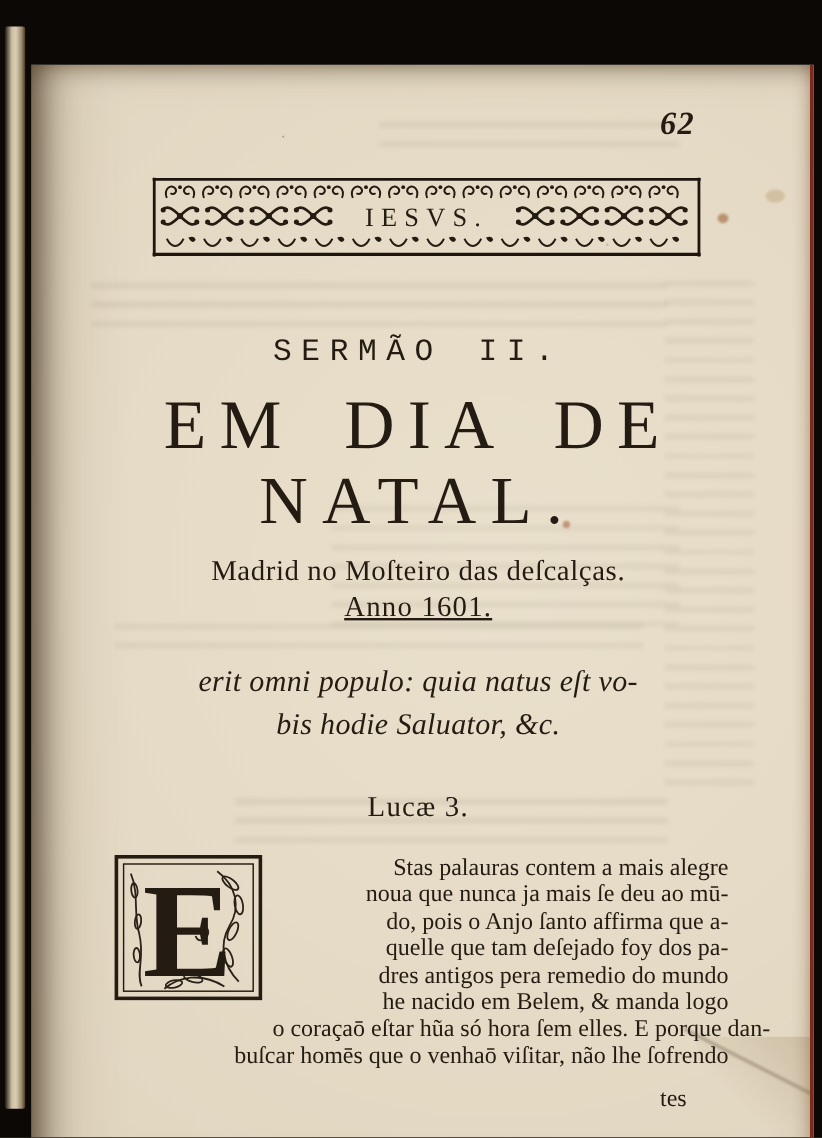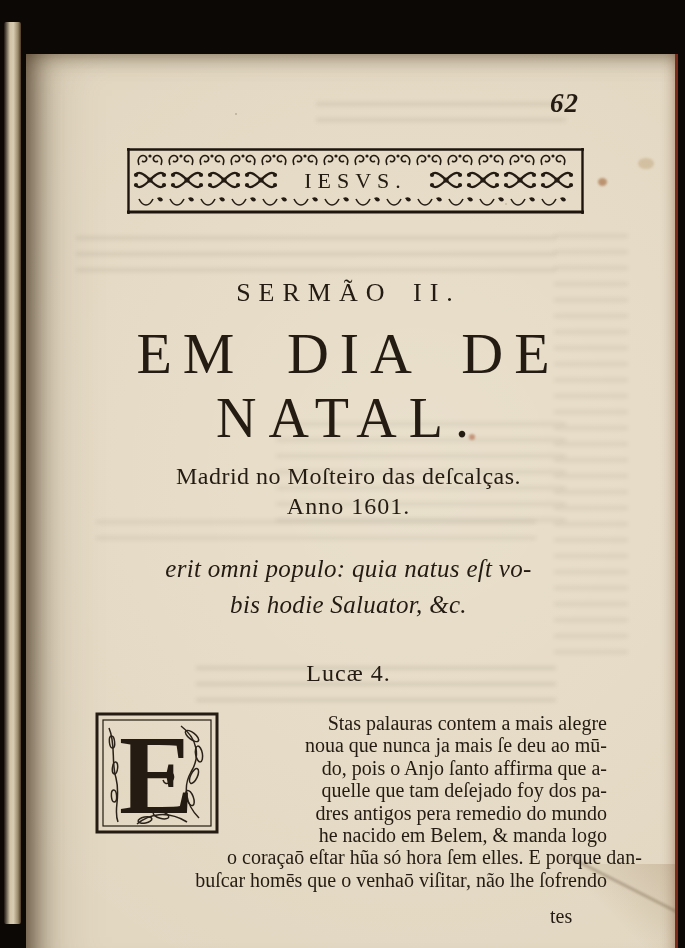--- a/index.html
+++ b/index.html
@@ -33,25 +33,25 @@
   .corner-fold{position:absolute;right:0;bottom:0;width:95px;height:115px;pointer-events:none;
     background:linear-gradient(225deg, rgba(150,120,85,.28), rgba(150,120,85,0) 55%);}
   .folio{position:absolute;left:524px;top:34px;font-size:27px;font-style:italic;
     font-weight:bold;letter-spacing:1px;}
   
   .headpiece{position:absolute;left:101px;top:94px;width:457px;height:66px;}
   .headpiece svg{position:absolute;left:0;top:0;}
   .headpiece-title{position:absolute;left:0;right:0;top:20px;text-align:center;
     font-size:22px;letter-spacing:6px;font-variant:small-caps;}
   .center{position:absolute;left:69px;width:507px;text-align:center;}
-  .sermon-no{top:224px;font-size:26px;letter-spacing:8px;word-spacing:6px;}
+  .sermon-no{top:224px;font-size:26px;letter-spacing:8px;word-spacing:6px;font-family:Liberation Mono, monospace;}
   .title-line1{top:266px;font-size:58px;letter-spacing:11px;word-spacing:16px;}
   .title-line2{top:332px;font-size:56px;letter-spacing:12px;}
   .subtitle1{top:409px;font-size:24px;letter-spacing:.5px;}
-  .subtitle2{top:439px;font-size:24px;letter-spacing:1px;}
+  .subtitle2{top:439px;font-size:24px;letter-spacing:1px;text-decoration:underline;}
   .epigraph{top:497px;font-style:italic;font-size:25px;line-height:36px;letter-spacing:.3px;}
   .citation{top:606px;font-size:24px;letter-spacing:1px;}
   .bodyblock{position:absolute;left:69px;top:658px;width:512px;font-size:20px;
     line-height:22.4px;text-align:left;}
   .dropcap{float:left;width:132px;height:135px;}
   .bline{white-space:nowrap;text-align:right;}
   .catchword{position:absolute;left:524px;top:851px;font-size:20px;}
 </style>
 </head>
 <body>
@@ -155,21 +155,21 @@
     <div class="center sermon-no">SERMÃO II.</div>
     <div class="center title-line1">EM DIA DE</div>
     <div class="center title-line2">NATAL.</div>
     <div class="center subtitle1">Madrid no Moſteiro das deſcalças.</div>
     <div class="center subtitle2">Anno 1601.</div>
 
     <div class="center epigraph">
       <div>erit omni populo: quia natus eſt vo-</div>
       <div>bis hodie Saluator, &amp;c.</div>
     </div>
-    <div class="center citation">Lucæ 4.</div>
+    <div class="center citation">Lucæ 3.</div>
 
     <div class="bodyblock">
       <div class="dropcap">
         <svg width="124" height="122" viewBox="0 0 124 122">
           <rect x="2" y="2" width="120" height="118" fill="none" stroke="#241b12" stroke-width="3"></rect>
           <rect x="8" y="8" width="108" height="106" fill="none" stroke="#241b12" stroke-width="1.2"></rect>
           <g stroke="#2a2118" stroke-width="1.5" fill="none">
             <path d="M86,14 C102,26 106,44 96,60 C88,74 90,92 104,106"></path>
             <path d="M92,110 C72,98 54,102 42,112"></path>
             <path d="M14,16 C21,32 16,50 21,66 C26,86 18,98 23,110"></path>

